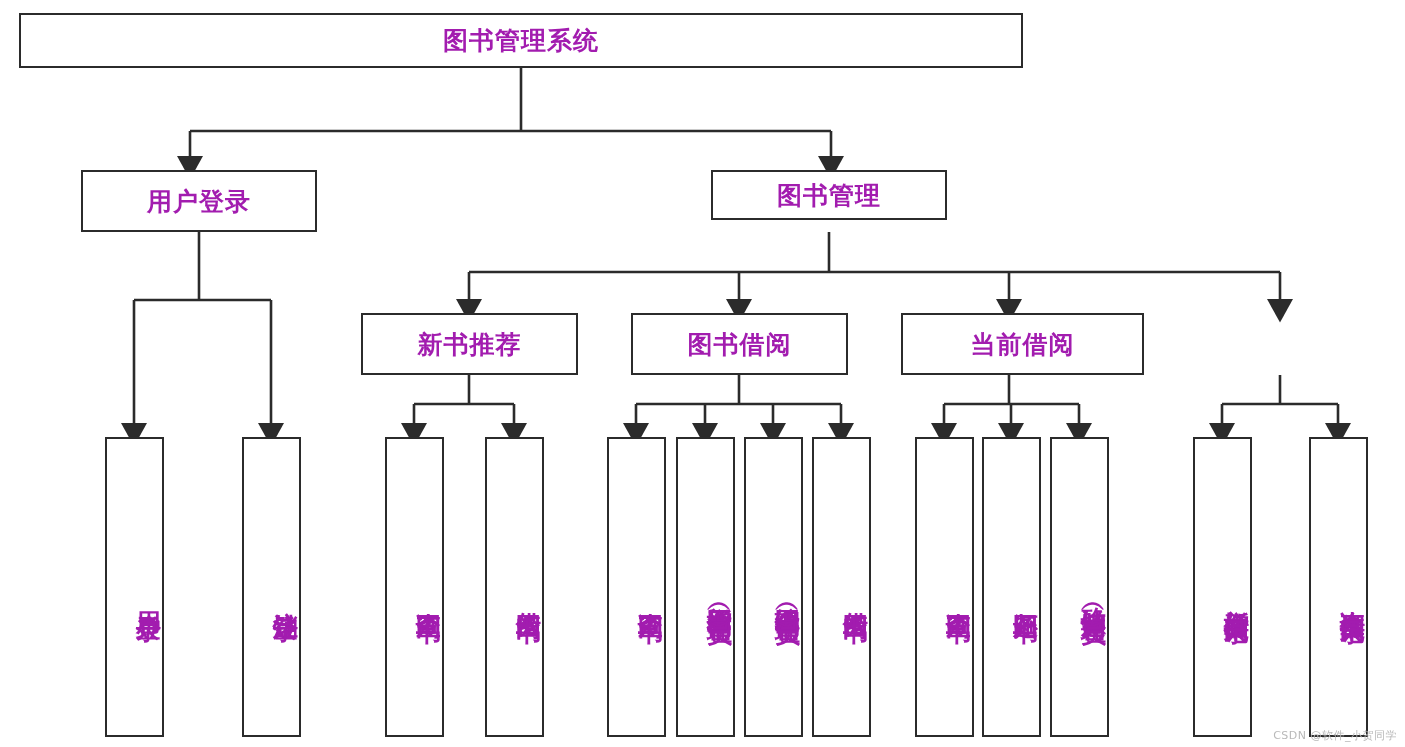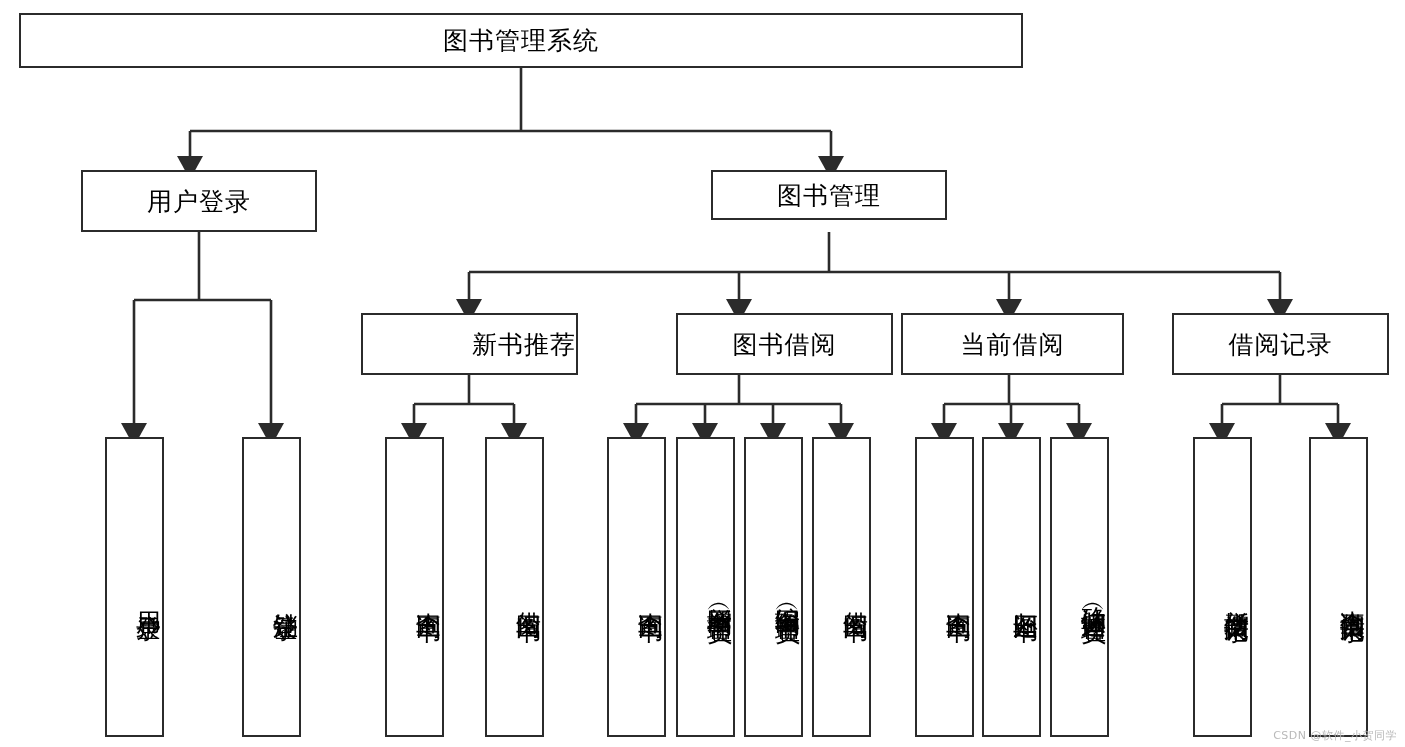--- a/index.html
+++ b/index.html
@@ -1,20 +1,20 @@
 <!DOCTYPE html>
 <html><head>
 <meta charset="utf-8">
 <style>
   html,body{margin:0;padding:0;background:#ffffff;}
   body{font-family:"DejaVu Sans","Liberation Sans",sans-serif;}
   #canvas{position:relative;width:1405px;height:747px;background:#ffffff;overflow:hidden;}
   svg#wires{position:absolute;left:0;top:0;width:1405px;height:747px;pointer-events:none;}
   .node{position:absolute;background:#ffffff;border:2px solid #2b2b2b;box-sizing:border-box;
-        display:flex;align-items:center;justify-content:center;color:#000000;}
+        display:flex;align-items:center;justify-content:center;color:#a21caf;font-weight:bold;}
   .node.h{font-size:25px;letter-spacing:1px;}
   .node.leaf{font-size:25px;letter-spacing:2px;line-height:1.08;
              writing-mode:vertical-rl;text-orientation:upright;
              align-items:flex-start;justify-content:center;padding-top:18px;}
   .node .lbl{white-space:pre;}
   .node.leaf .lbl{writing-mode:vertical-rl;text-orientation:upright;}
   #watermark{position:absolute;right:8px;bottom:4px;font-size:11px;color:#b9b9b9;
              letter-spacing:.5px;white-space:nowrap;}
 </style>
 </head>
@@ -76,31 +76,28 @@
     <span class="lbl">图书管理系统</span>
   </div>
 
   <div class="node h" style="left:81px;top:170px;width:236px;height:62px;">
     <span class="lbl">用户登录</span>
   </div>
   <div class="node h" style="left:711px;top:170px;width:236px;height:50px;">
     <span class="lbl">图书管理</span>
   </div>
 
-  <div class="node h" style="left:361px;top:313px;width:217px;height:62px;justify-content:flex-end;">
+  <div class="node h" style="left:361px;top:313px;width:217px;height:62px;">
     <span class="lbl">新书推荐</span>
   </div>
-  <div class="node h" style="left:631px;top:313px;width:217px;height:62px;margin-left:45px;">
+  <div class="node h" style="left:631px;top:313px;width:217px;height:62px;">
     <span class="lbl">图书借阅</span>
   </div>
-  <div class="node h" style="left:901px;top:313px;width:223px;height:62px;">
+  <div class="node h" style="left:901px;top:313px;width:243px;height:62px;">
     <span class="lbl">当前借阅</span>
-  </div>
-  <div class="node h" style="left:1172px;top:313px;width:217px;height:62px;">
-    <span class="lbl">借阅记录</span>
   </div>
 
   <div class="node leaf" style="left:105px;top:437px;width:59px;height:300px;">
     <span class="lbl">用户登录</span>
   </div>
   <div class="node leaf" style="left:242px;top:437px;width:59px;height:300px;">
     <span class="lbl">注销登录</span>
   </div>
 
   <div class="node leaf" style="left:385px;top:437px;width:59px;height:300px;">

